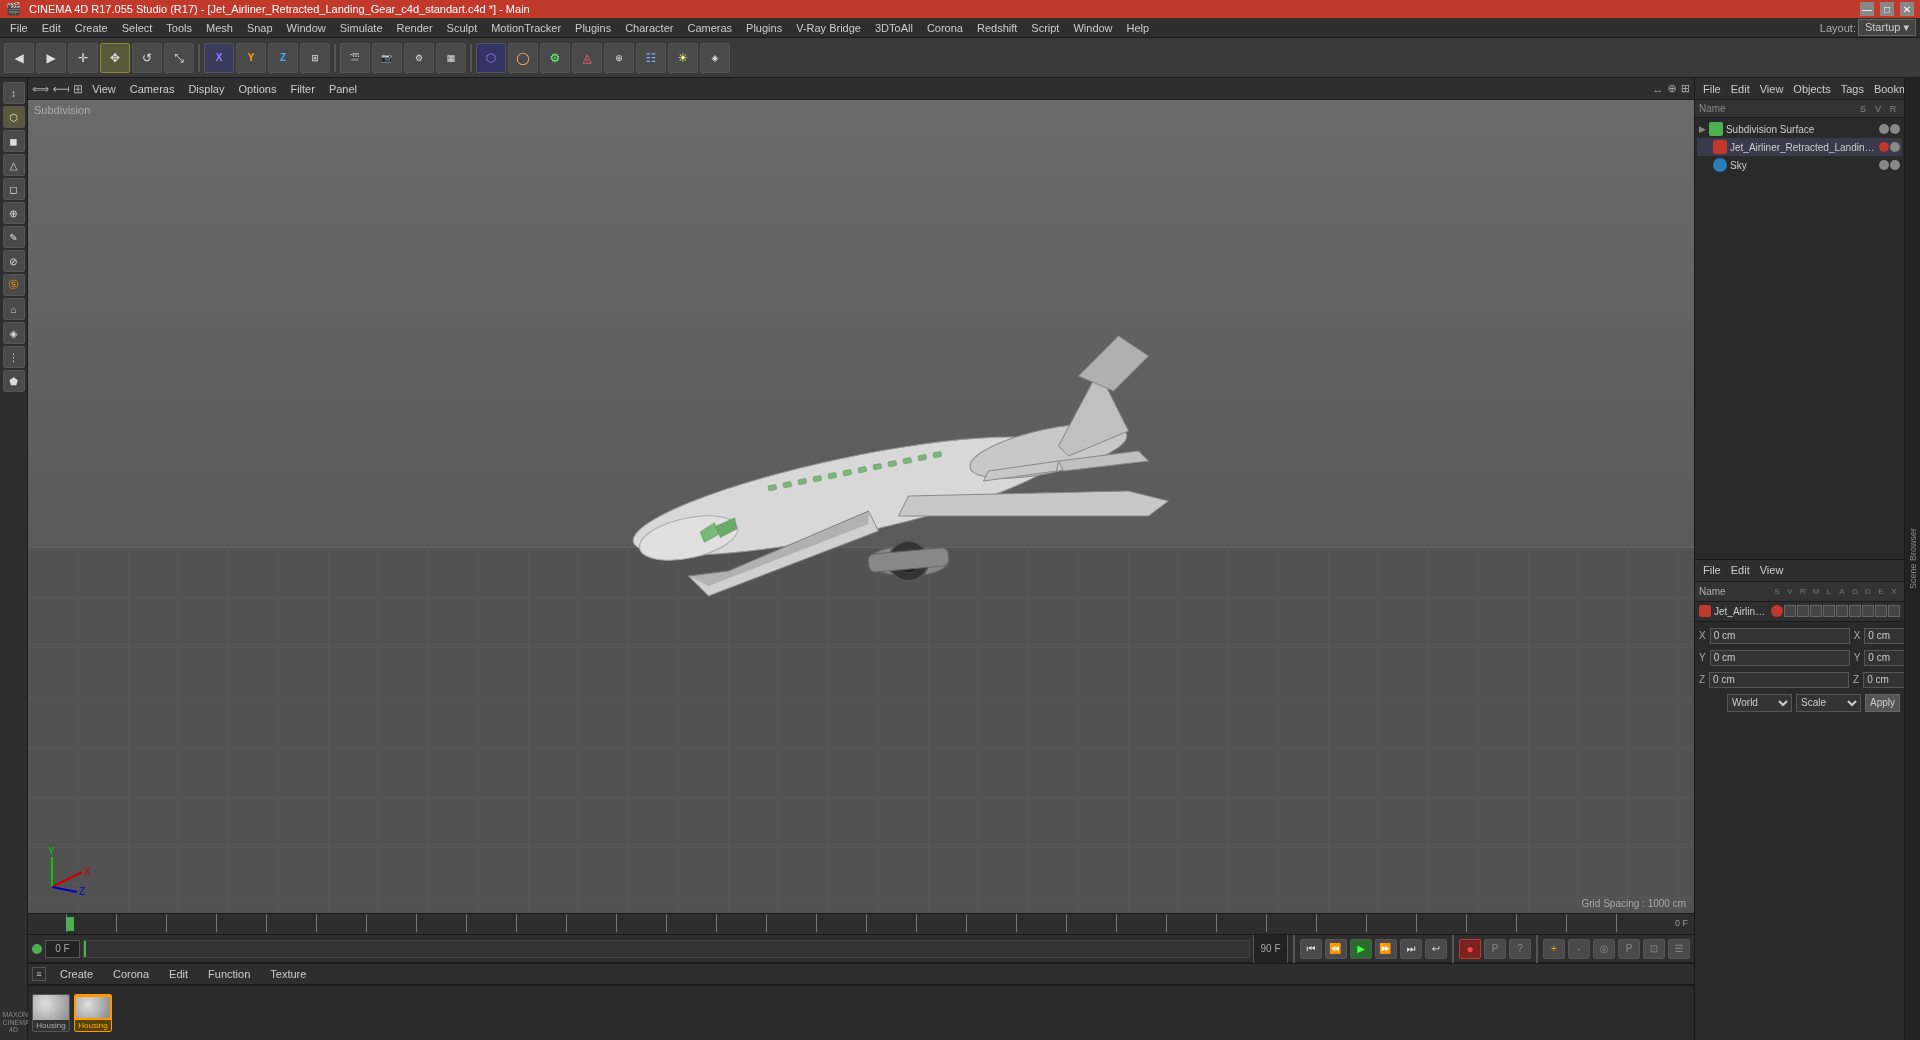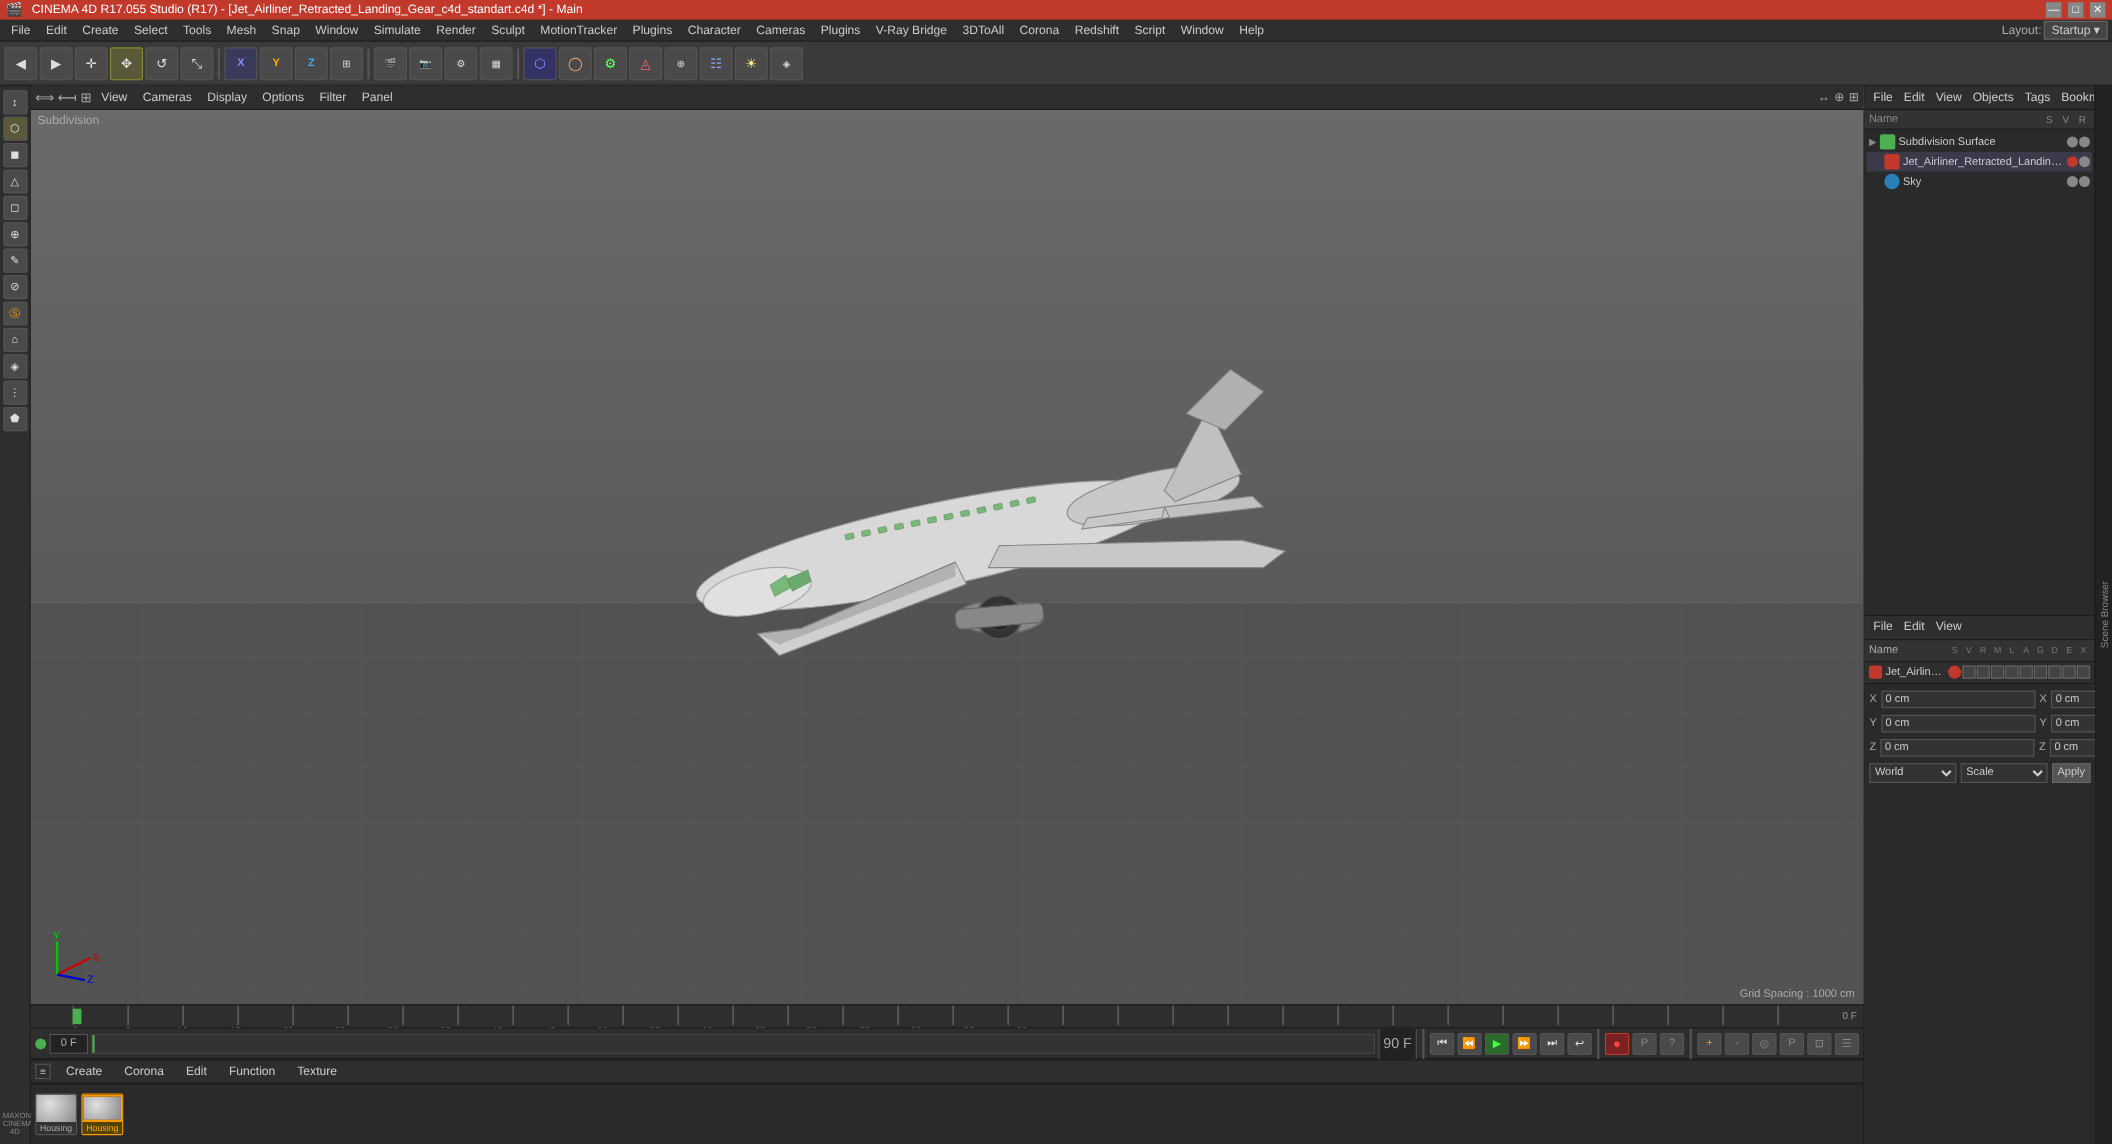--- a/index.html
+++ b/index.html
@@ -620,21 +620,21 @@
           </div>
           <div style="position:absolute; right:6px; top:4px; font-size:9px; color:#999;">0 F</div>
         </div>
 
         <div id="timeline-controls" style="height:28px; background:#2e2e2e; display:flex; align-items:center; padding:0 4px; gap:3px; border-bottom:1px solid #1a1a1a;">
           <div style="width:10px; height:10px; background:#4caf50; border-radius:50%;"></div>
           <input type="text" value="0 F" style="width: 35px; height: 18px; background: rgb(34, 34, 34); border: 1px solid rgb(85, 85, 85); color: rgb(170, 170, 170); font-size: 10px; padding: 0px 2px; text-align: center;">
           <div style="flex:1; height:18px; background:#333; border:1px solid #444; cursor:ew-resize; position:relative;">
             <div style="position:absolute; left:0; top:0; width:2px; height:100%; background:#4caf50;"></div>
           </div>
-          <input type="text" value="90 F" style="width: 35px; height: 18px; background: rgb(34, 34, 34); border: 1px solid rgb(85, 85, 85); color: rgb(170, 170, 170); font-size: 13px; padding: 14px 2px; text-align: center;">
+          <input type="text" value="90 F" style="width: 35px; height: 18px; background: rgb(34, 34, 34); border: 1px solid rgb(85, 85, 85); color: rgb(170, 170, 170); font-size: 10px; padding: 14px 2px; text-align: center;">
           <div class="toolbar-separator"></div>
 
           <div class="transport-btn">⏮</div>
           <div class="transport-btn">⏪</div>
           <div class="transport-btn play">▶</div>
           <div class="transport-btn">⏩</div>
           <div class="transport-btn">⏭</div>
           <div class="transport-btn">↩</div>
           <div class="toolbar-separator"></div>
 
@@ -788,21 +788,21 @@
               </div>
 
               <div class="attr-row">
                 <span class="attr-label">Z</span>
                 <input type="text" class="attr-input" value="0 cm" style="">
                 <span class="attr-label">Z</span>
                 <input type="text" class="attr-input-small" value="0 cm" style="">
 
               </div>
 
-              <div style="display:flex; align-items:center; gap:4px; margin-top:4px;">
+              <div style="display:flex; align-items:center; gap:4px; margin-top:4px;margin-left:28px;">
                 <select style="height:18px; background:#333; border:1px solid #555; color:#ccc; font-size:10px; flex:1;">
                   <option>World</option>
                   <option>Object</option>
                   <option>Parent</option>
                 </select>
                 <select style="height:18px; background:#333; border:1px solid #555; color:#ccc; font-size:10px; flex:1;">
                   <option>Scale</option>
                   <option>Position</option>
                   <option>Rotation</option>
                 </select>

